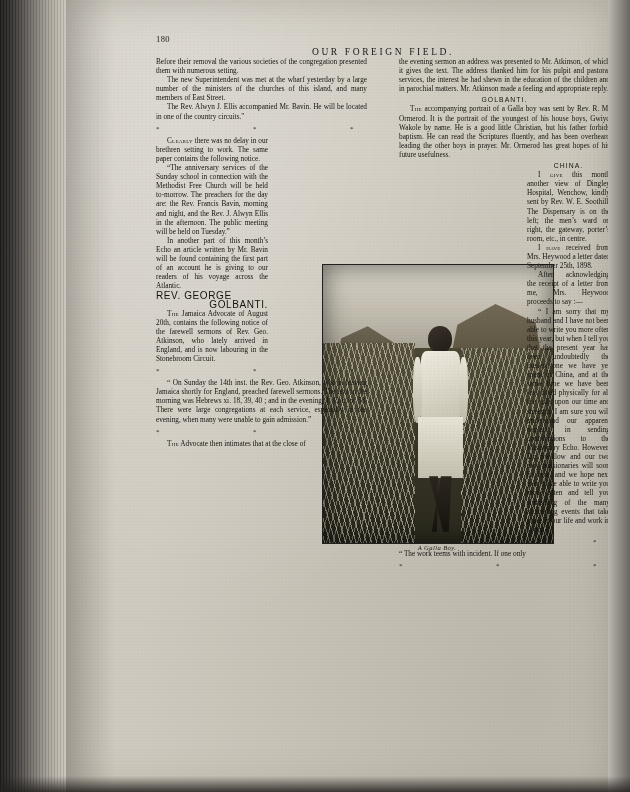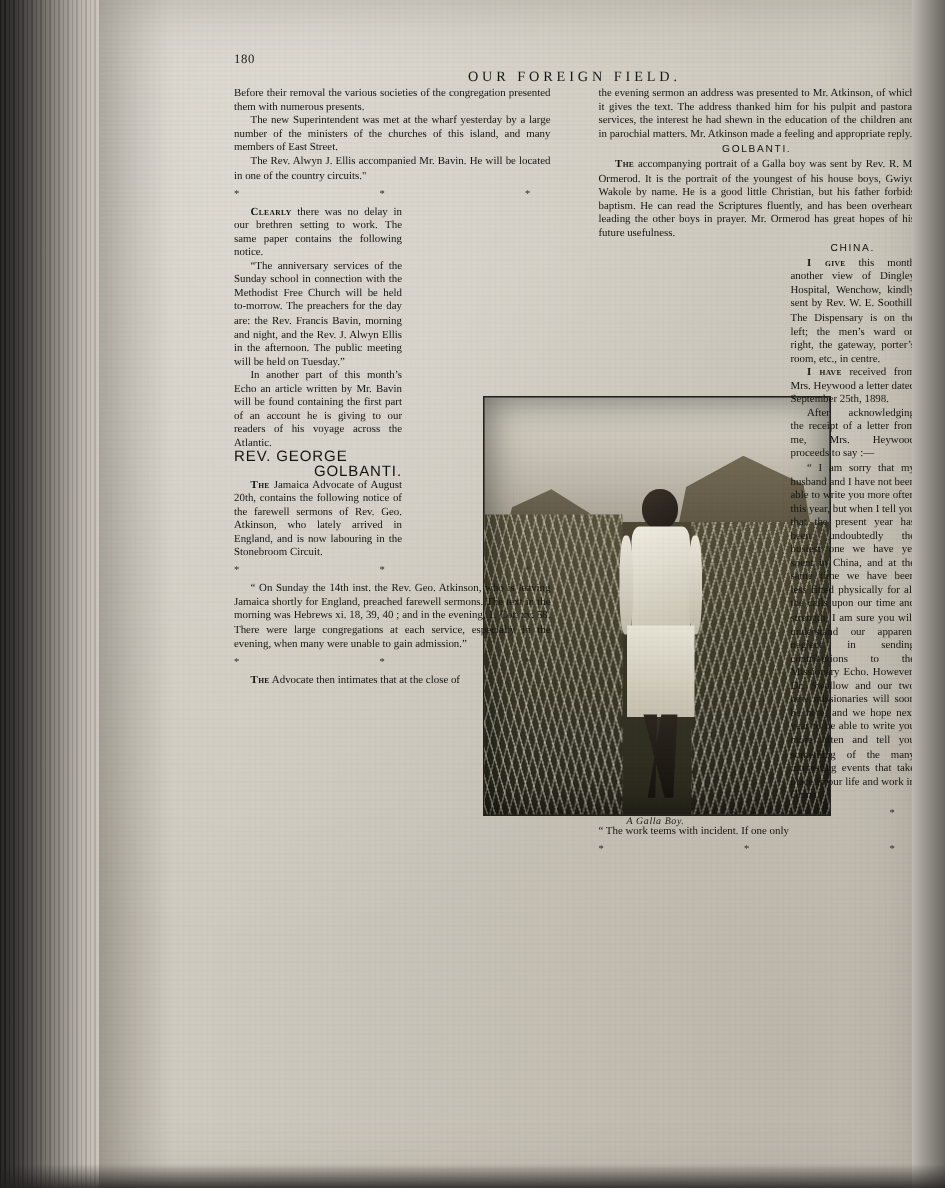--- a/index.html
+++ b/index.html
@@ -42,21 +42,21 @@
            font-size:9.5px;letter-spacing:2.6px;color:#171715;margin-top:13px;}
 
   .cols{position:absolute;left:90px;top:58px;width:454px;}
   .col{width:211px;font-size:7.25px;line-height:9.1px;color:#14140f;
        text-align:justify;text-justify:inter-word;hyphens:none;}
   .col-left{position:absolute;left:0;top:0;}
   .col-right{position:absolute;left:243px;top:0;}
 
   p{margin:0;text-indent:11px;}
   p.noind{text-indent:0;}
-  .sc{font-variant:small-caps;letter-spacing:.25px;font-weight:bold;}
+  .sc{font-variant:small-caps;letter-spacing:.25px;}
   .it{}
   .rev-head{text-indent:0;font-family:"Liberation Sans","DejaVu Sans",sans-serif;
             font-size:10px;letter-spacing:.6px;}
   .rev-head .second{display:block;text-align:right;}
   .sec-head{font-family:"Liberation Sans","DejaVu Sans",sans-serif;
             font-size:6.8px;letter-spacing:1.1px;text-align:center;text-indent:0;
             margin:1px 0 1px 0;}
 
   .stars{text-align:center;text-indent:0;letter-spacing:30px;font-size:7px;
          margin:3px 0 3px 0;color:#2a2a24;}
@@ -146,21 +146,21 @@
         </div>
         <div class="vig"></div>
       </div>
       <div class="cap">A Galla Boy.</div>
     </div>
 
     <div class="cols">
 
       <div class="col col-left">
 
-        <p class="noind">Before their removal the various societies of the congregation presented them with numerous presents.</p>
+        <p class="noind">Before their removal the various societies of the congregation presented them with numerous setting.</p>
         <p>The new Superintendent was met at the wharf yesterday by a large number of the ministers of the churches of this island, and many members of East Street.</p>
         <p>The Rev. Alwyn J. Ellis accompanied Mr. Bavin. He will be located in one of the country circuits."</p>
 
         <p class="stars">*&nbsp;&nbsp;*&nbsp;&nbsp;*</p>
 
         <div class="narrow-l">
           <p><span class="sc">Clearly</span><span> there was no delay in our brethren setting to work. The same paper contains the following notice.</span></p>
           <p>“The anniversary services of the Sunday school in connection with the Methodist Free Church will be held to-morrow. The preachers for the day are: the Rev. Francis Bavin, morning and night, and the Rev. J. Alwyn Ellis in the afternoon. The public meeting will be held on Tuesday.”</p>
           <p>In another part of this month’s Echo an article written by Mr. Bavin will be found containing the first part of an account he is giving to our readers of his voyage across the Atlantic.</p>
 

